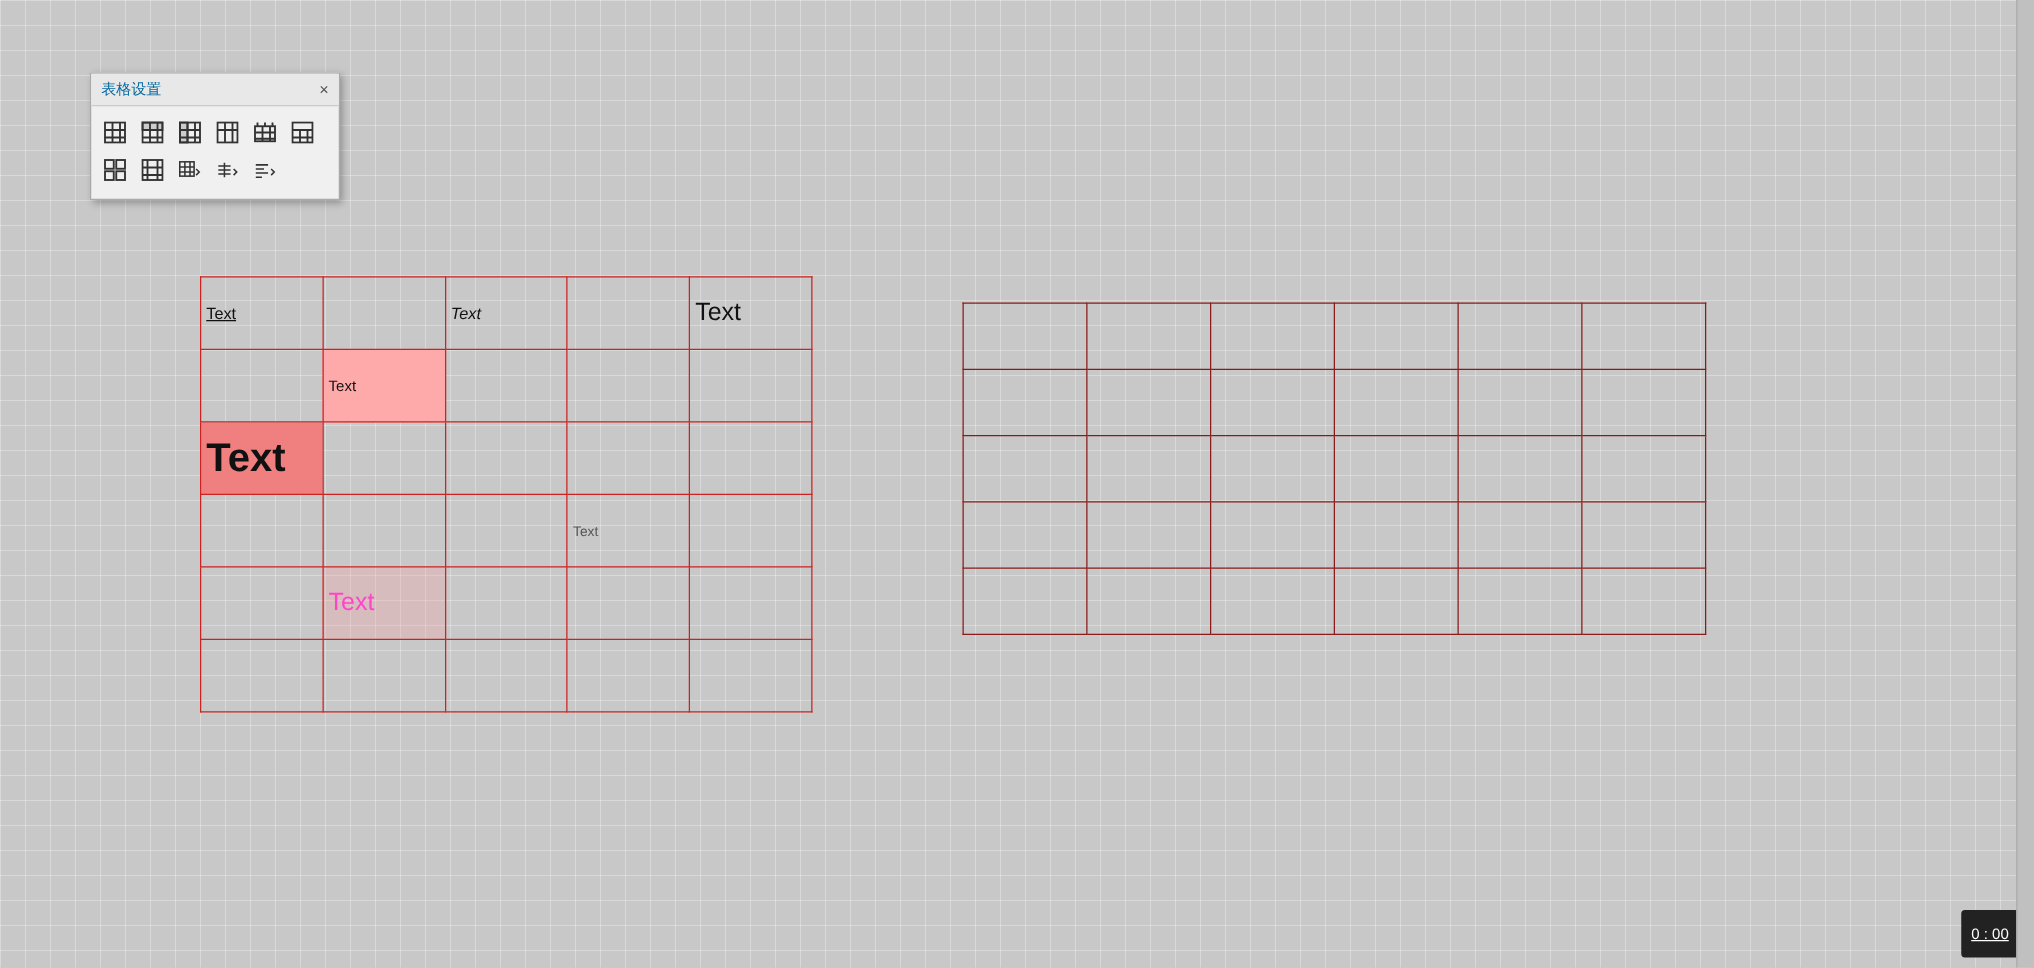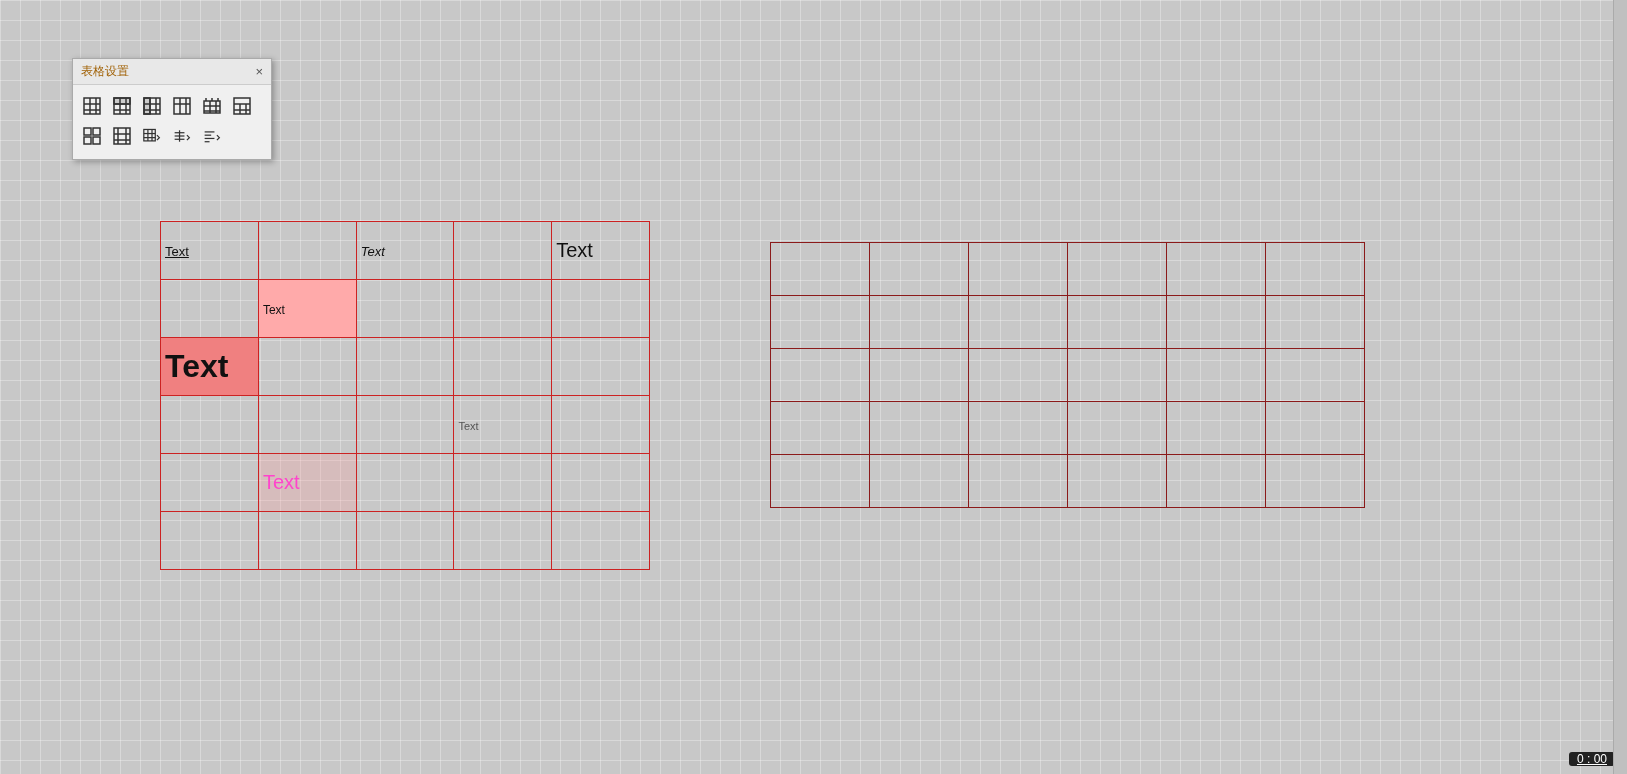--- a/index.html
+++ b/index.html
@@ -32,21 +32,21 @@
       display: flex;
       align-items: center;
       justify-content: space-between;
       padding: 4px 8px;
       background: #e8e8e8;
       border-bottom: 1px solid #ccc;
     }
 
     #settings-title {
       font-size: 12px;
-      color: #a16207;
+      color: #0369a1;
     }
 
     #settings-close {
       cursor: pointer;
       font-size: 13px;
       color: #555;
       background: none;
       border: none;
       line-height: 1;
     }
@@ -176,21 +176,21 @@
     }
 
     
     #timer {
       position: absolute;
       bottom: 8px;
       right: 12px;
       background: #222;
       color: #fff;
       font-size: 12px;
-      padding: 0 8px;
+      padding: 12px 8px;
       border-radius: 3px;
       text-decoration: underline;
     }
 
     
     #right-scrollbar {
       position: absolute;
       top: 0;
       right: 0;
       width: 14px;

